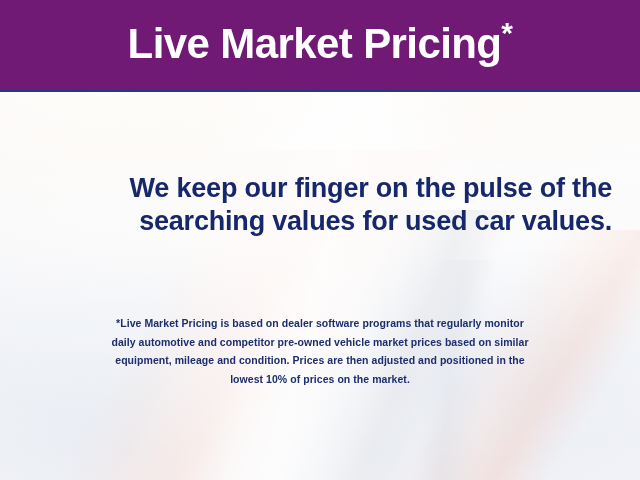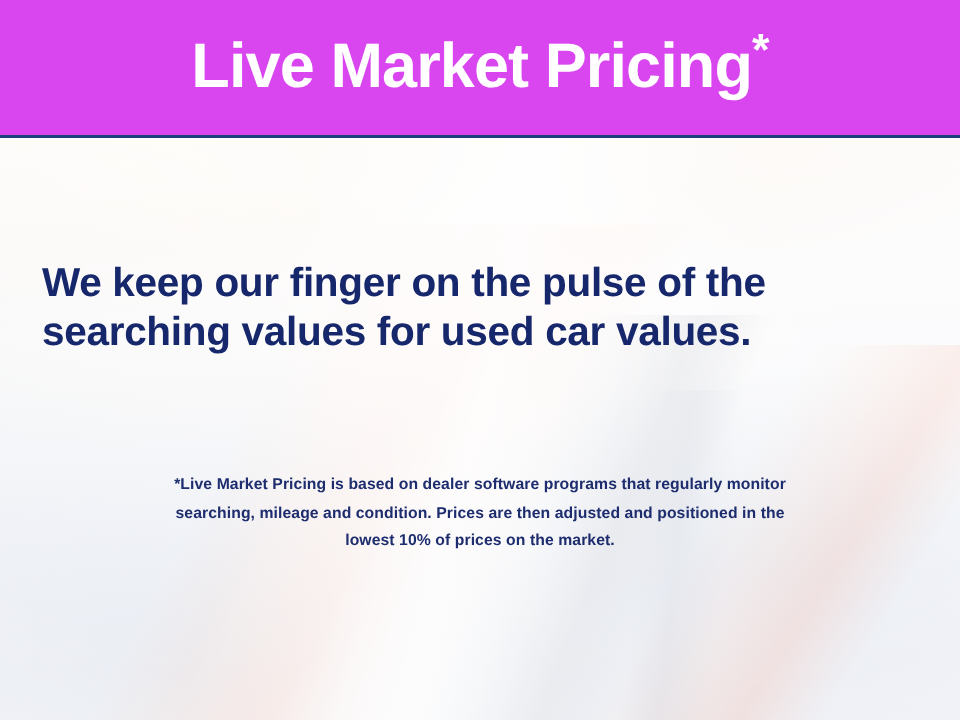--- a/index.html
+++ b/index.html
@@ -193,21 +193,21 @@
     width: 640px;
     height: 388px;
     z-index: 6;
   }
 
   #headline {
     position: absolute;
     top: 80px;
     left: 28px;
     width: 584px;
-    text-align: left;
+    text-align: right;
     color: #16276b;
     font-size: 27px;
     font-weight: bold;
     line-height: 33px;
     letter-spacing: -0.2px;
   }
 
   #headline .hl-line {
     display: block;
     white-space: nowrap;
@@ -244,31 +244,32 @@
   <div class="bg-layer bg-cool-b"></div>
   <div class="bg-layer bg-cool-c"></div>
   <div class="bg-layer bg-red"></div>
   <div class="bg-layer bg-red2"></div>
   <div class="bg-layer bg-dark-a"></div>
   <div class="bg-layer bg-dark-b"></div>
   <div class="bg-layer bg-sheen"></div>
   <div class="bg-layer bg-wash"></div>
   <div class="bg-layer bg-wash-top"></div>
 
-  <div id="header-bar" style="background: #d946ef;">
+  <div id="header-bar" style="background: #701a75;">
     <div id="header-title" style="color: rgb(255, 255, 255);"><span>Live Market Pricing</span><span id="header-title-asterisk">*</span></div>
   </div>
 
   <div id="content">
 
     <div id="headline" style="color: rgb(22, 39, 107);">
       <span class="hl-line">We keep our finger on the pulse of the</span>
       <span class="hl-line">searching values for used car values.</span>
     </div>
 
     <div id="disclaimer" style="color: rgb(29, 45, 110);">
       <span class="dc-line">*Live Market Pricing is based on dealer software programs that regularly monitor</span>
-      <span class="dc-line">searching, mileage and condition. Prices are then adjusted and positioned in the</span>
+      <span class="dc-line">daily automotive and competitor pre-owned vehicle market prices based on similar</span>
+      <span class="dc-line">equipment, mileage and condition. Prices are then adjusted and positioned in the</span>
       <span class="dc-line">lowest 10% of prices on the market.</span>
     </div>
 
   </div>
 </div>
 
 </body></html>

